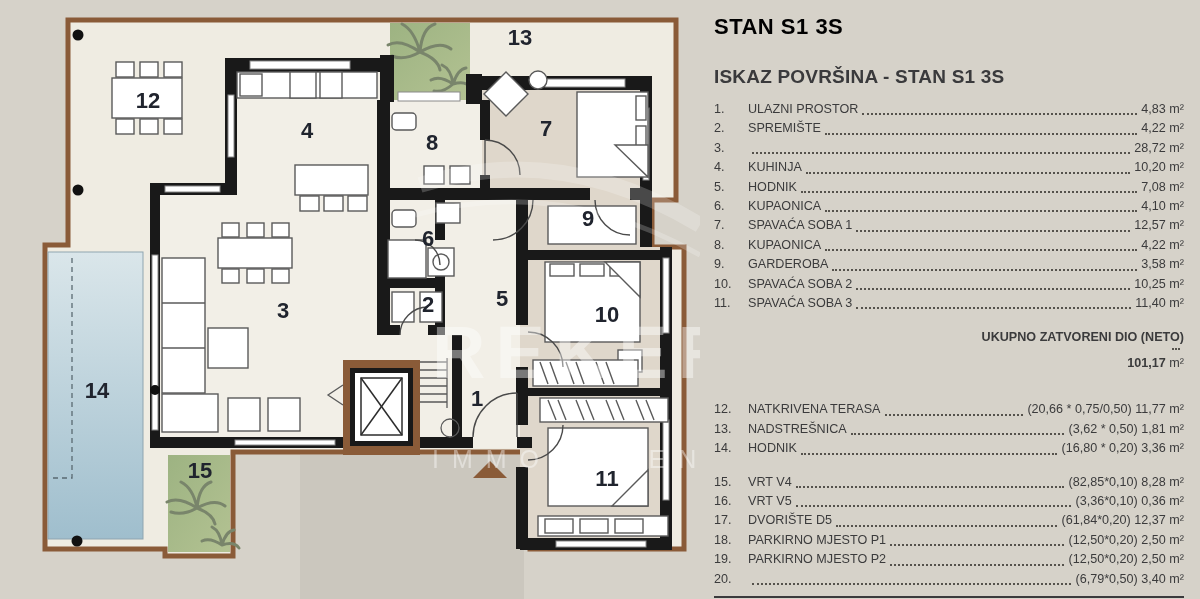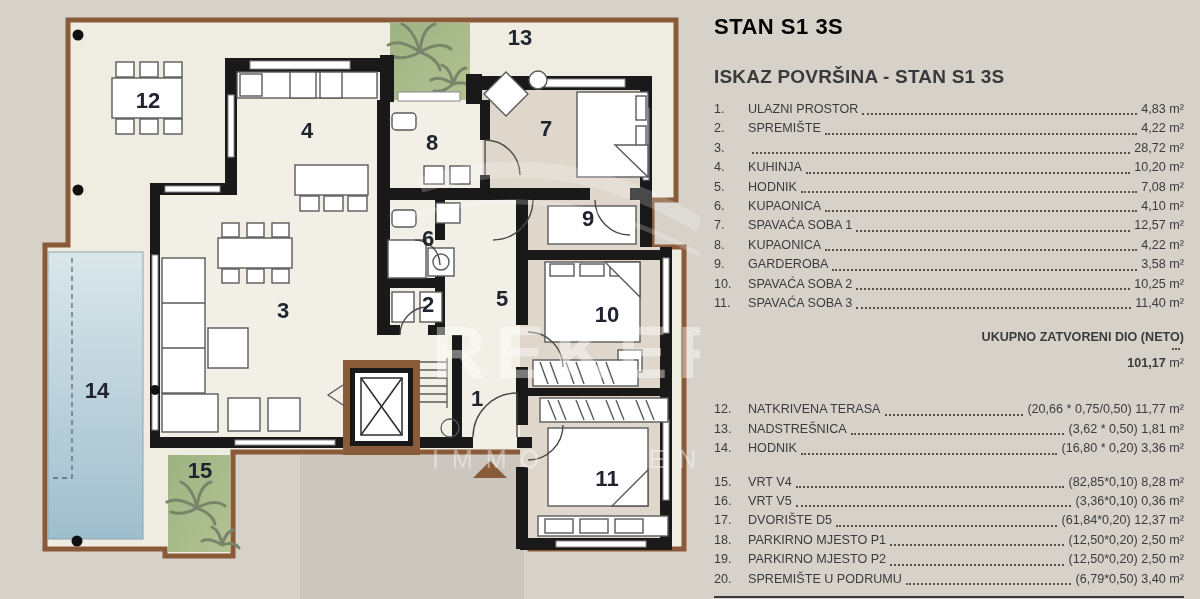--- a/index.html
+++ b/index.html
@@ -410,21 +410,20 @@
         <span class="val">(12,50*0,20) 2,50  m²</span>
       </div>
     <div class="row">
         <span class="num">19.</span>
         <span class="lbl">PARKIRNO MJESTO P2</span>
         <span class="dots"></span>
         <span class="val">(12,50*0,20) 2,50  m²</span>
       </div>
     <div class="row">
         <span class="num">20.</span>
-        <span class="lbl">SPREMIŠTE U PODRUMU</span>
         <span class="dots"></span>
         <span class="val">(6,79*0,50) 3,40  m²</span>
       </div>
   </div>
 
   <div class="divider"></div>
 
   <div class="row bold total">
     <span class="lbl">SVEUKUPNO STAN S1</span>
     <span class="dots"></span>

